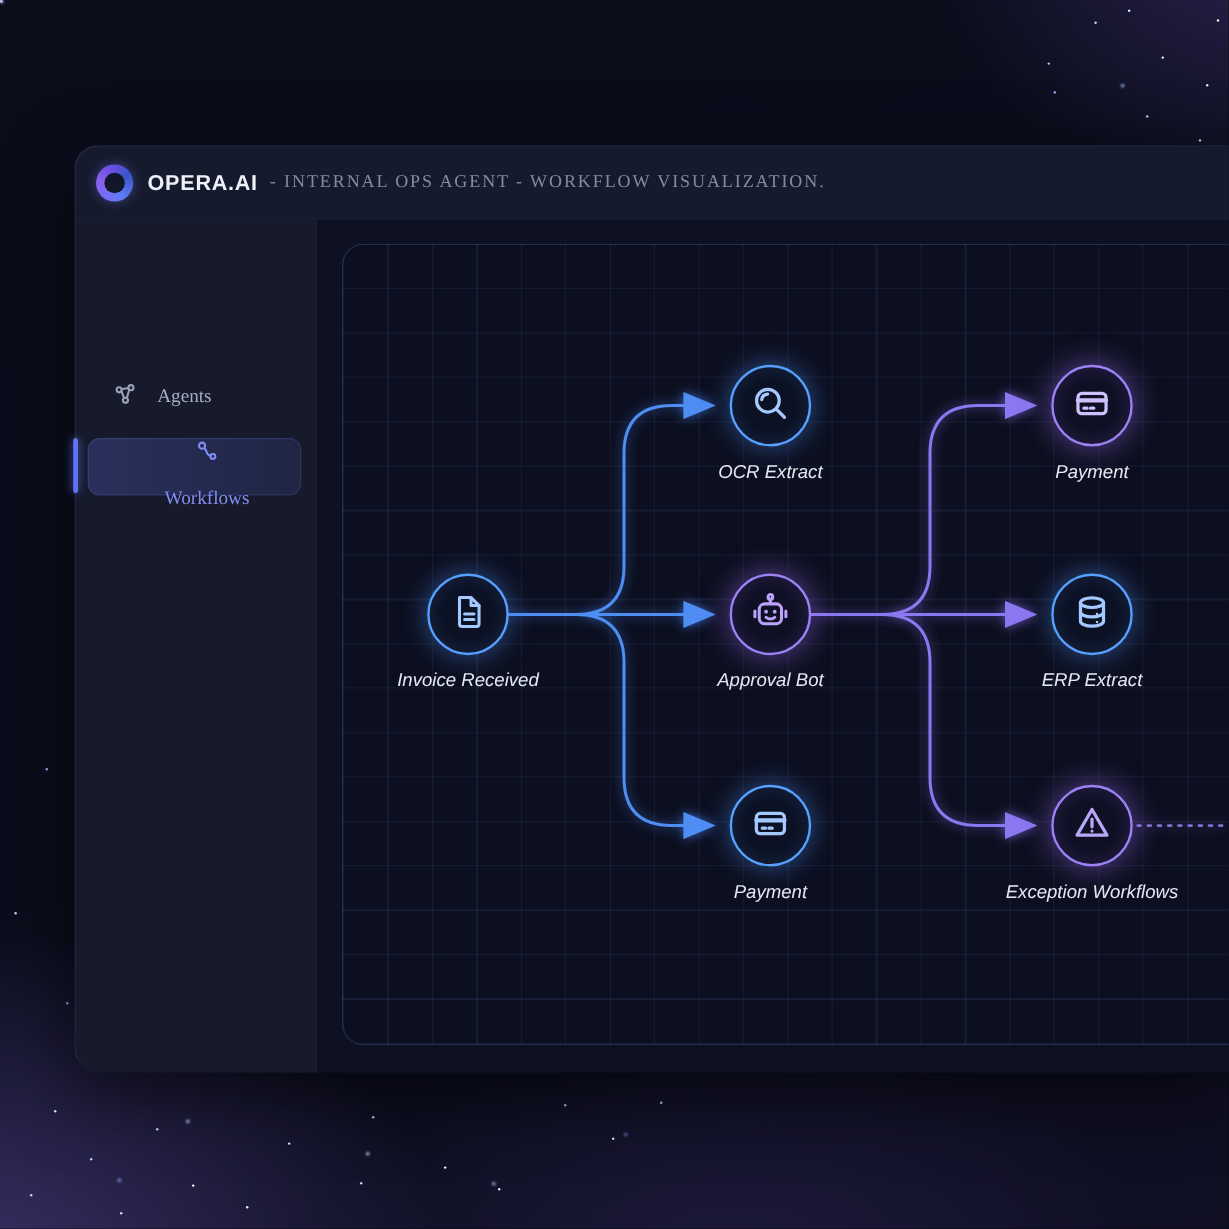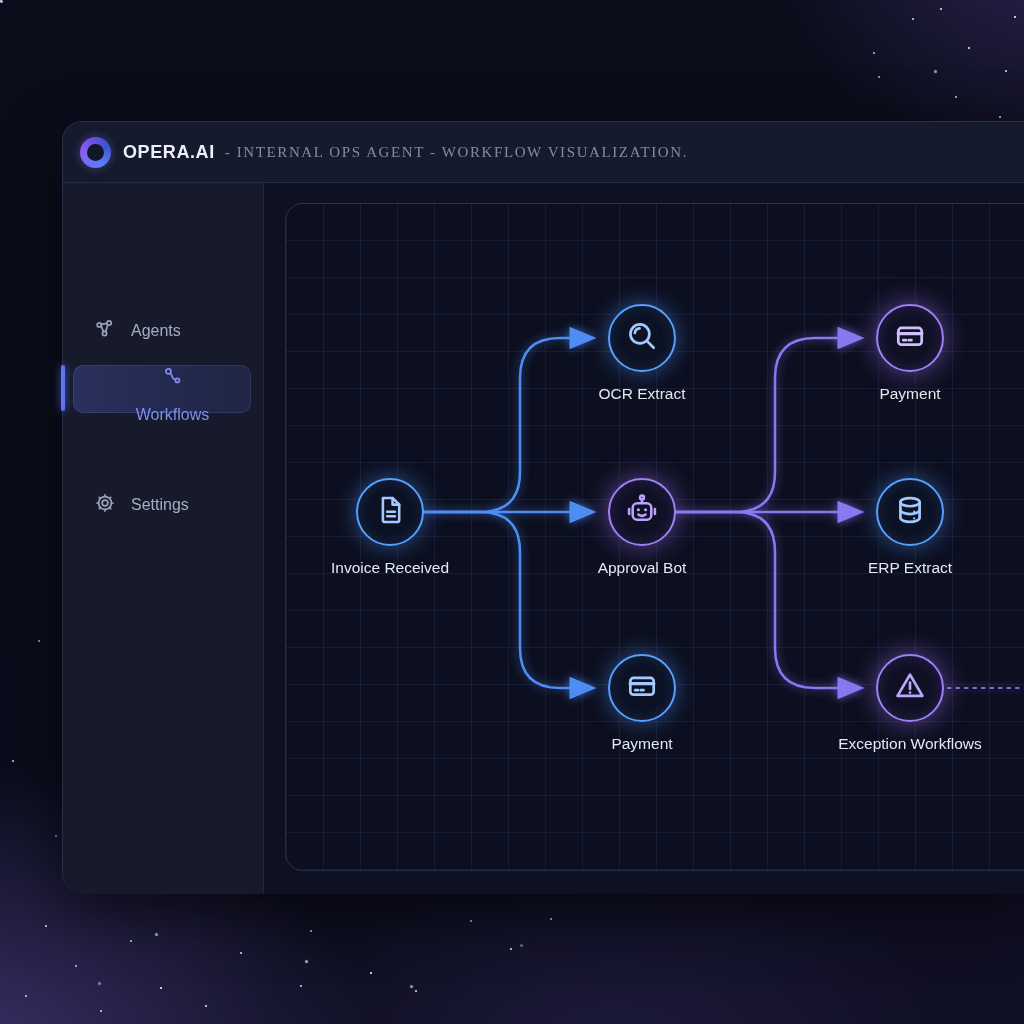--- a/index.html
+++ b/index.html
@@ -46,21 +46,21 @@
   .logo{width:31px;height:31px;border-radius:50%;
     background:conic-gradient(from 150deg,#5d7cf7,#8b5ff0 35%,#6a4fe2 55%,#3c55c8 75%,#5d7cf7);
     display:flex;align-items:center;justify-content:center;
     box-shadow:0 0 10px rgba(110,110,240,.45);}
   .logo-hole{width:17px;height:17px;border-radius:50%;background:#12162a;}
   .brand{margin-left:12px;color:#eef0f7;font-size:18px;font-weight:bold;letter-spacing:.6px;}
   .subtitle{margin-left:10px;color:#858b9f;font-size:15px;letter-spacing:1.6px;font-family:Liberation Serif, serif;}
 
   
   .sidebar{position:absolute;left:0;top:61px;width:201px;height:711px;
-    background:#161a2b;border-right:1px solid rgba(110,120,165,.16);border-radius:0 0 0 20px;}
+    background:#161a2b;border-right:1px solid rgba(110,120,165,.16);border-radius:0 0 0 20px;font-family:Liberation Serif, serif;}
   .nav-item{position:absolute;left:10px;width:178px;height:48px;border-radius:10px;
     display:flex;align-items:center;padding-left:21px;gap:15px;color:#a6adc2;font-size:16px;cursor:pointer;}
   .nav-item.active{background:linear-gradient(90deg,rgba(90,105,220,.28),rgba(90,105,220,.14));
     color:#7f8df5;box-shadow:inset 0 0 0 1px rgba(120,135,245,.18);flex-direction:column;}
   .nav-item svg{flex:0 0 auto;}
   .active-indicator{position:absolute;left:-2px;top:182px;width:4px;height:46px;border-radius:3px;
     background:#5f74f2;box-shadow:0 0 8px rgba(95,116,242,.8);}
 
   
   .main{position:absolute;left:201px;top:61px;width:765px;height:711px;background:#0e1122;}
@@ -73,21 +73,21 @@
   .edges{position:absolute;left:0;top:0;width:1024px;height:1024px;pointer-events:none;}
   .blue-edges{filter:drop-shadow(0 0 5px rgba(70,130,240,.75));}
   .purple-edges{filter:drop-shadow(0 0 5px rgba(140,110,250,.75));}
 
   .node{position:absolute;width:68px;height:68px;border-radius:50%;
     display:flex;align-items:center;justify-content:center;cursor:pointer;}
   .node.blue{border:2.5px solid #56a0ff;background:rgba(13,19,38,.85);
     box-shadow:0 0 22px rgba(80,150,255,.50), inset 0 0 14px rgba(80,150,255,.15);}
   .node.purple{border:2.5px solid #9d82f6;background:rgba(17,16,38,.85);
     box-shadow:0 0 26px rgba(165,115,255,.55), inset 0 0 14px rgba(160,110,255,.18);}
-  .node-label{position:absolute;width:220px;text-align:center;color:#e4e8f2;font-size:15.5px;}
+  .node-label{position:absolute;width:220px;text-align:center;color:#e4e8f2;font-size:15.5px;font-style:italic;}
 
   .p-invoice{left:356px;top:478px;} .l-invoice{left:280px;top:559px;}
   .p-ocr{left:608px;top:304px;}     .l-ocr{left:532px;top:385px;}
   .p-bot{left:608px;top:478px;}     .l-bot{left:532px;top:559px;}
   .p-payb{left:608px;top:654px;}    .l-payb{left:532px;top:735px;}
   .p-payt{left:876px;top:304px;}    .l-payt{left:800px;top:385px;}
   .p-erp{left:876px;top:478px;}     .l-erp{left:800px;top:559px;}
   .p-exc{left:876px;top:654px;}     .l-exc{left:800px;top:735px;}
 </style>
 </head>
@@ -127,30 +127,20 @@
           <svg width="22" height="22" viewBox="0 0 24 24" fill="none" stroke="#7f8df5" stroke-width="1.9" stroke-linecap="round">
             <circle cx="7" cy="7" r="2.8"></circle>
               <circle cx="16.8" cy="16.8" r="2.2"></circle>
             <path d="M9.2 9.4 C12.5 12 9.5 14.5 14.6 16.2"></path>
           </svg>
         </span>
         <span>Workflows</span>
       </div>
 
 
-      <div class="nav-item" style="top:298px">
-        <span>
-          <svg width="22" height="22" viewBox="0 0 24 24" fill="none" stroke="#9aa1b5" stroke-width="1.9" stroke-linecap="round">
-            <circle cx="12" cy="12" r="3.1"></circle>
-            <circle cx="12" cy="12" r="7"></circle>
-            <path d="M12 3.2 V5 M12 19 V20.8 M3.2 12 H5 M19 12 H20.8 M5.8 5.8 L7.1 7.1 M16.9 16.9 L18.2 18.2 M18.2 5.8 L16.9 7.1 M7.1 16.9 L5.8 18.2"></path>
-          </svg>
-        </span>
-        <span>Settings</span>
-      </div>
     </div>
 
     <div class="main"></div>
   </div>
 
   <div class="canvas"></div>
 
   <svg class="edges">
     <defs>
       <marker id="arrow-blue" viewBox="0 0 12 10" refX="10" refY="5" markerWidth="11" markerHeight="9" orient="auto">

